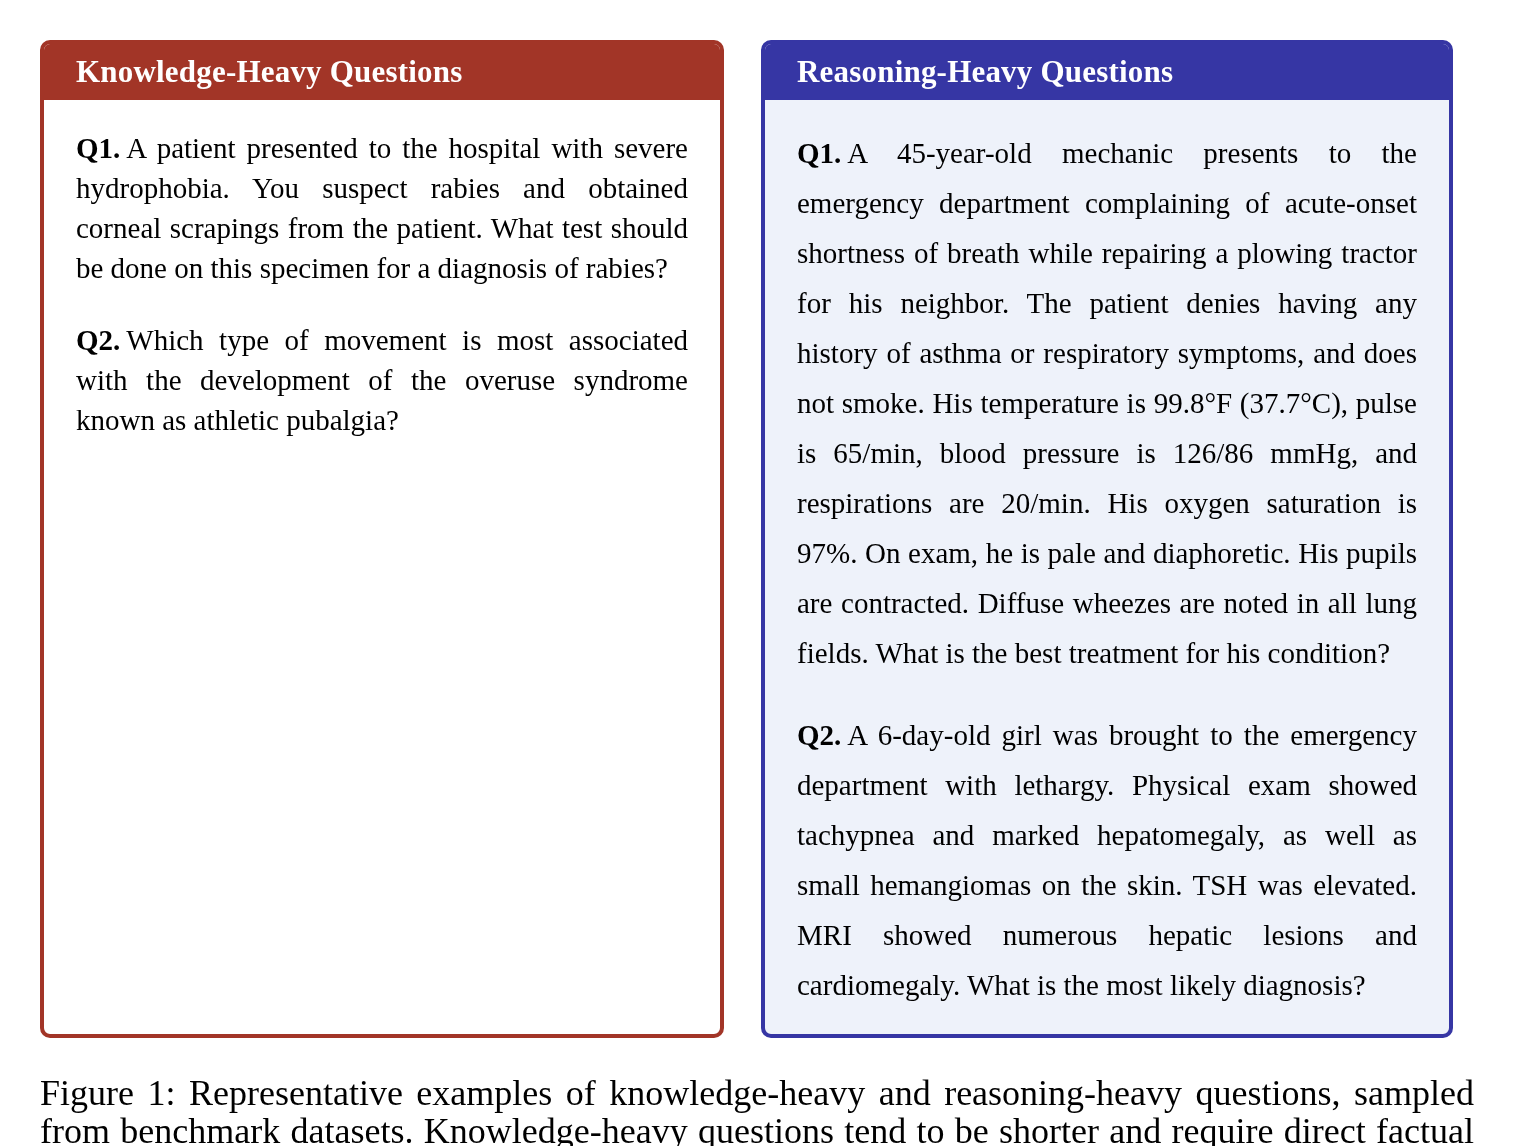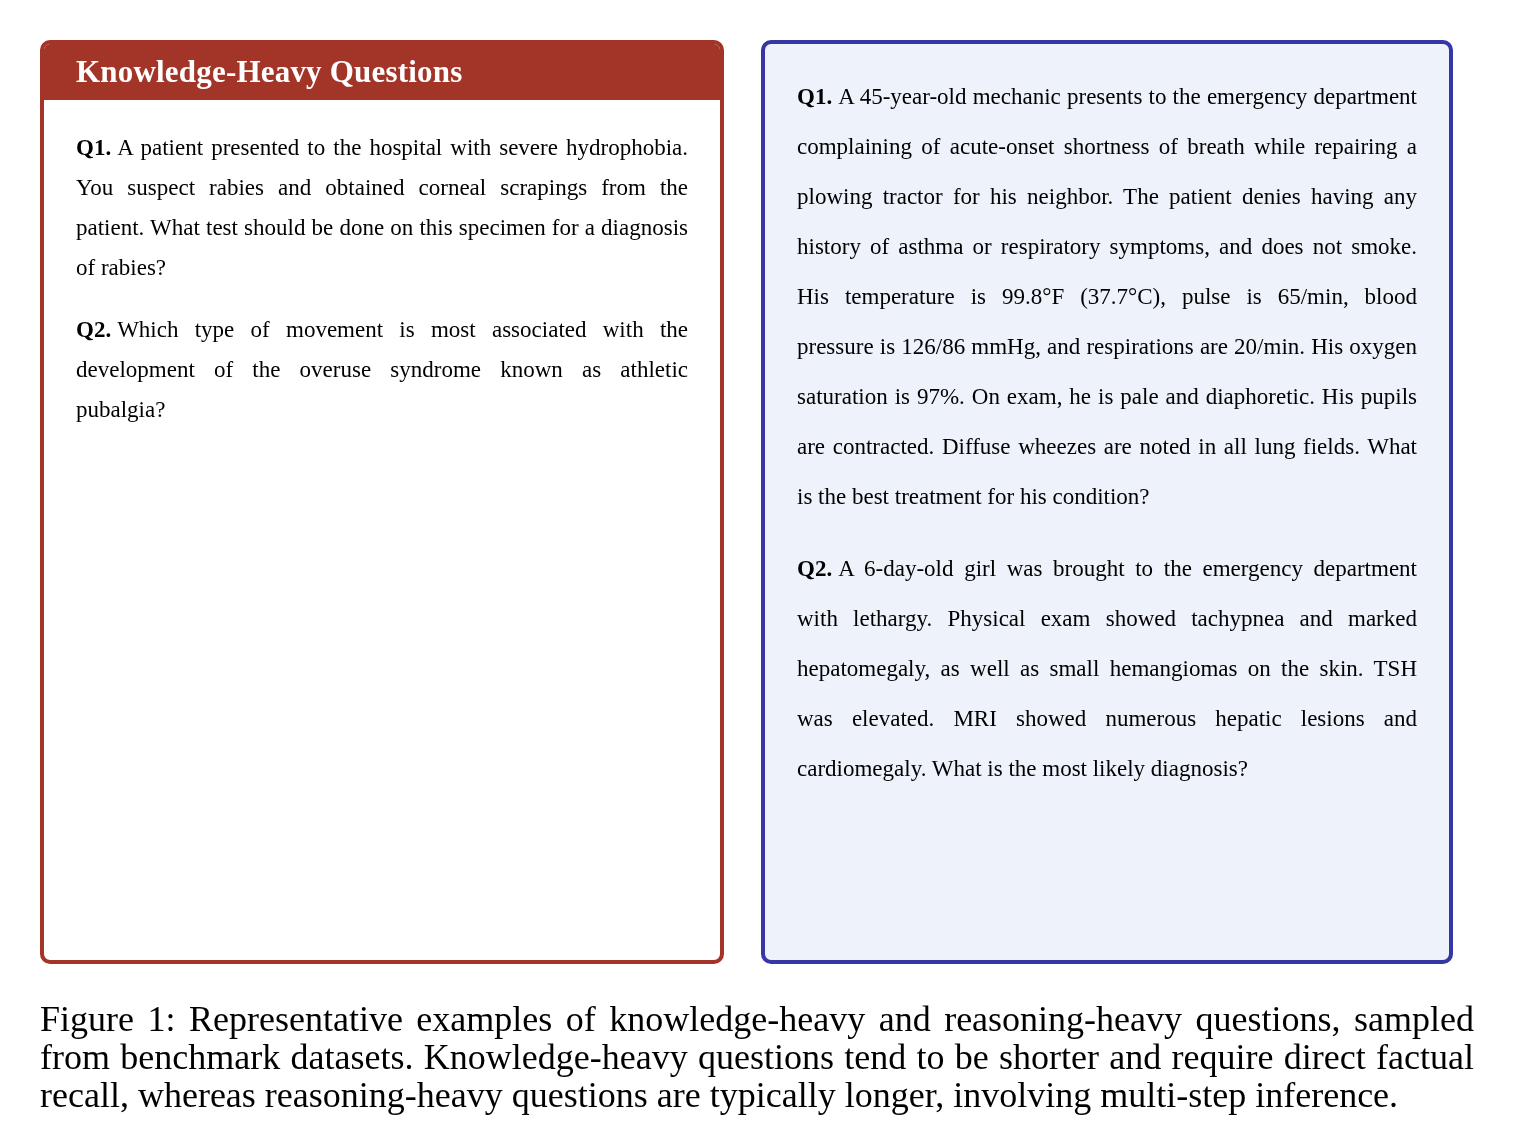--- a/index.html
+++ b/index.html
@@ -44,29 +44,29 @@
     padding-left: 32px;
     font-size: 31px;
     font-weight: bold;
     color: #ffffff;
     letter-spacing: 0.2px;
   }
   .qbox.knowledge > header { background: var(--red, #A23527); }
   .qbox.reasoning > header { background: var(--blue, #3636A4); }
   .qbody {
     padding: 28px 32px 24px 32px;
-    font-size: 23px;
+    font-size: 29px;
     text-align: justify;
     hyphens: auto;
     -webkit-hyphens: auto;
   }
   .qbox.knowledge .question { line-height: 40px; }
   .qbox.reasoning .question { line-height: 50px; }
   .question { margin: 0; }
-  .question + .question { margin-top: 22px; }
+  .question + .question { margin-top: 32px; }
   .qlabel { font-weight: bold; margin-right: 6px; }
   .caption {
     margin: 36px 40px 15px 40px;
     font-size: 36px;
     line-height: 38px;
     text-align: justify;
   }
 </style>
 </head>
 <body>
@@ -78,20 +78,23 @@
       <header>
         <span>Knowledge-Heavy Questions</span>
       </header>
       <div class="qbody">
           <p class="question"><span class="qlabel">Q1.</span><span>A patient presented to the hospital with severe hydrophobia. You suspect rabies and obtained corneal scrapings from the patient. What test should be done on this specimen for a diagnosis of rabies?</span></p>
           <p class="question"><span class="qlabel">Q2.</span><span>Which type of movement is most associated with the development of the overuse syndrome known as athletic pubalgia?</span></p>
         </div>
     </section>
 
     <section class="qbox reasoning">
+      <header>
+        <span>Reasoning-Heavy Questions</span>
+      </header>
       <div class="qbody">
           <p class="question"><span class="qlabel">Q1.</span><span>A 45-year-old mechanic presents to the emergency department complaining of acute-onset shortness of breath while repairing a plowing tractor for his neighbor. The patient denies having any history of asthma or respiratory symptoms, and does not smoke. His temperature is 99.8°F (37.7°C), pulse is 65/min, blood pressure is 126/86 mmHg, and respirations are 20/min. His oxygen saturation is 97%. On exam, he is pale and diaphoretic. His pupils are contracted. Diffuse wheezes are noted in all lung fields. What is the best treatment for his condition?</span></p>
           <p class="question"><span class="qlabel">Q2.</span><span>A 6-day-old girl was brought to the emergency department with lethargy. Physical exam showed tachypnea and marked hepatomegaly, as well as small hemangiomas on the skin. TSH was elevated. MRI showed numerous hepatic lesions and cardiomegaly. What is the most likely diagnosis?</span></p>
         </div>
     </section>
 
   </div>
 
   <p class="caption">Figure 1: Representative examples of knowledge-heavy and reasoning-heavy questions, sampled from benchmark datasets. Knowledge-heavy questions tend to be shorter and require direct factual recall, whereas reasoning-heavy questions are typically longer, involving multi-step inference.</p>
 </div>

